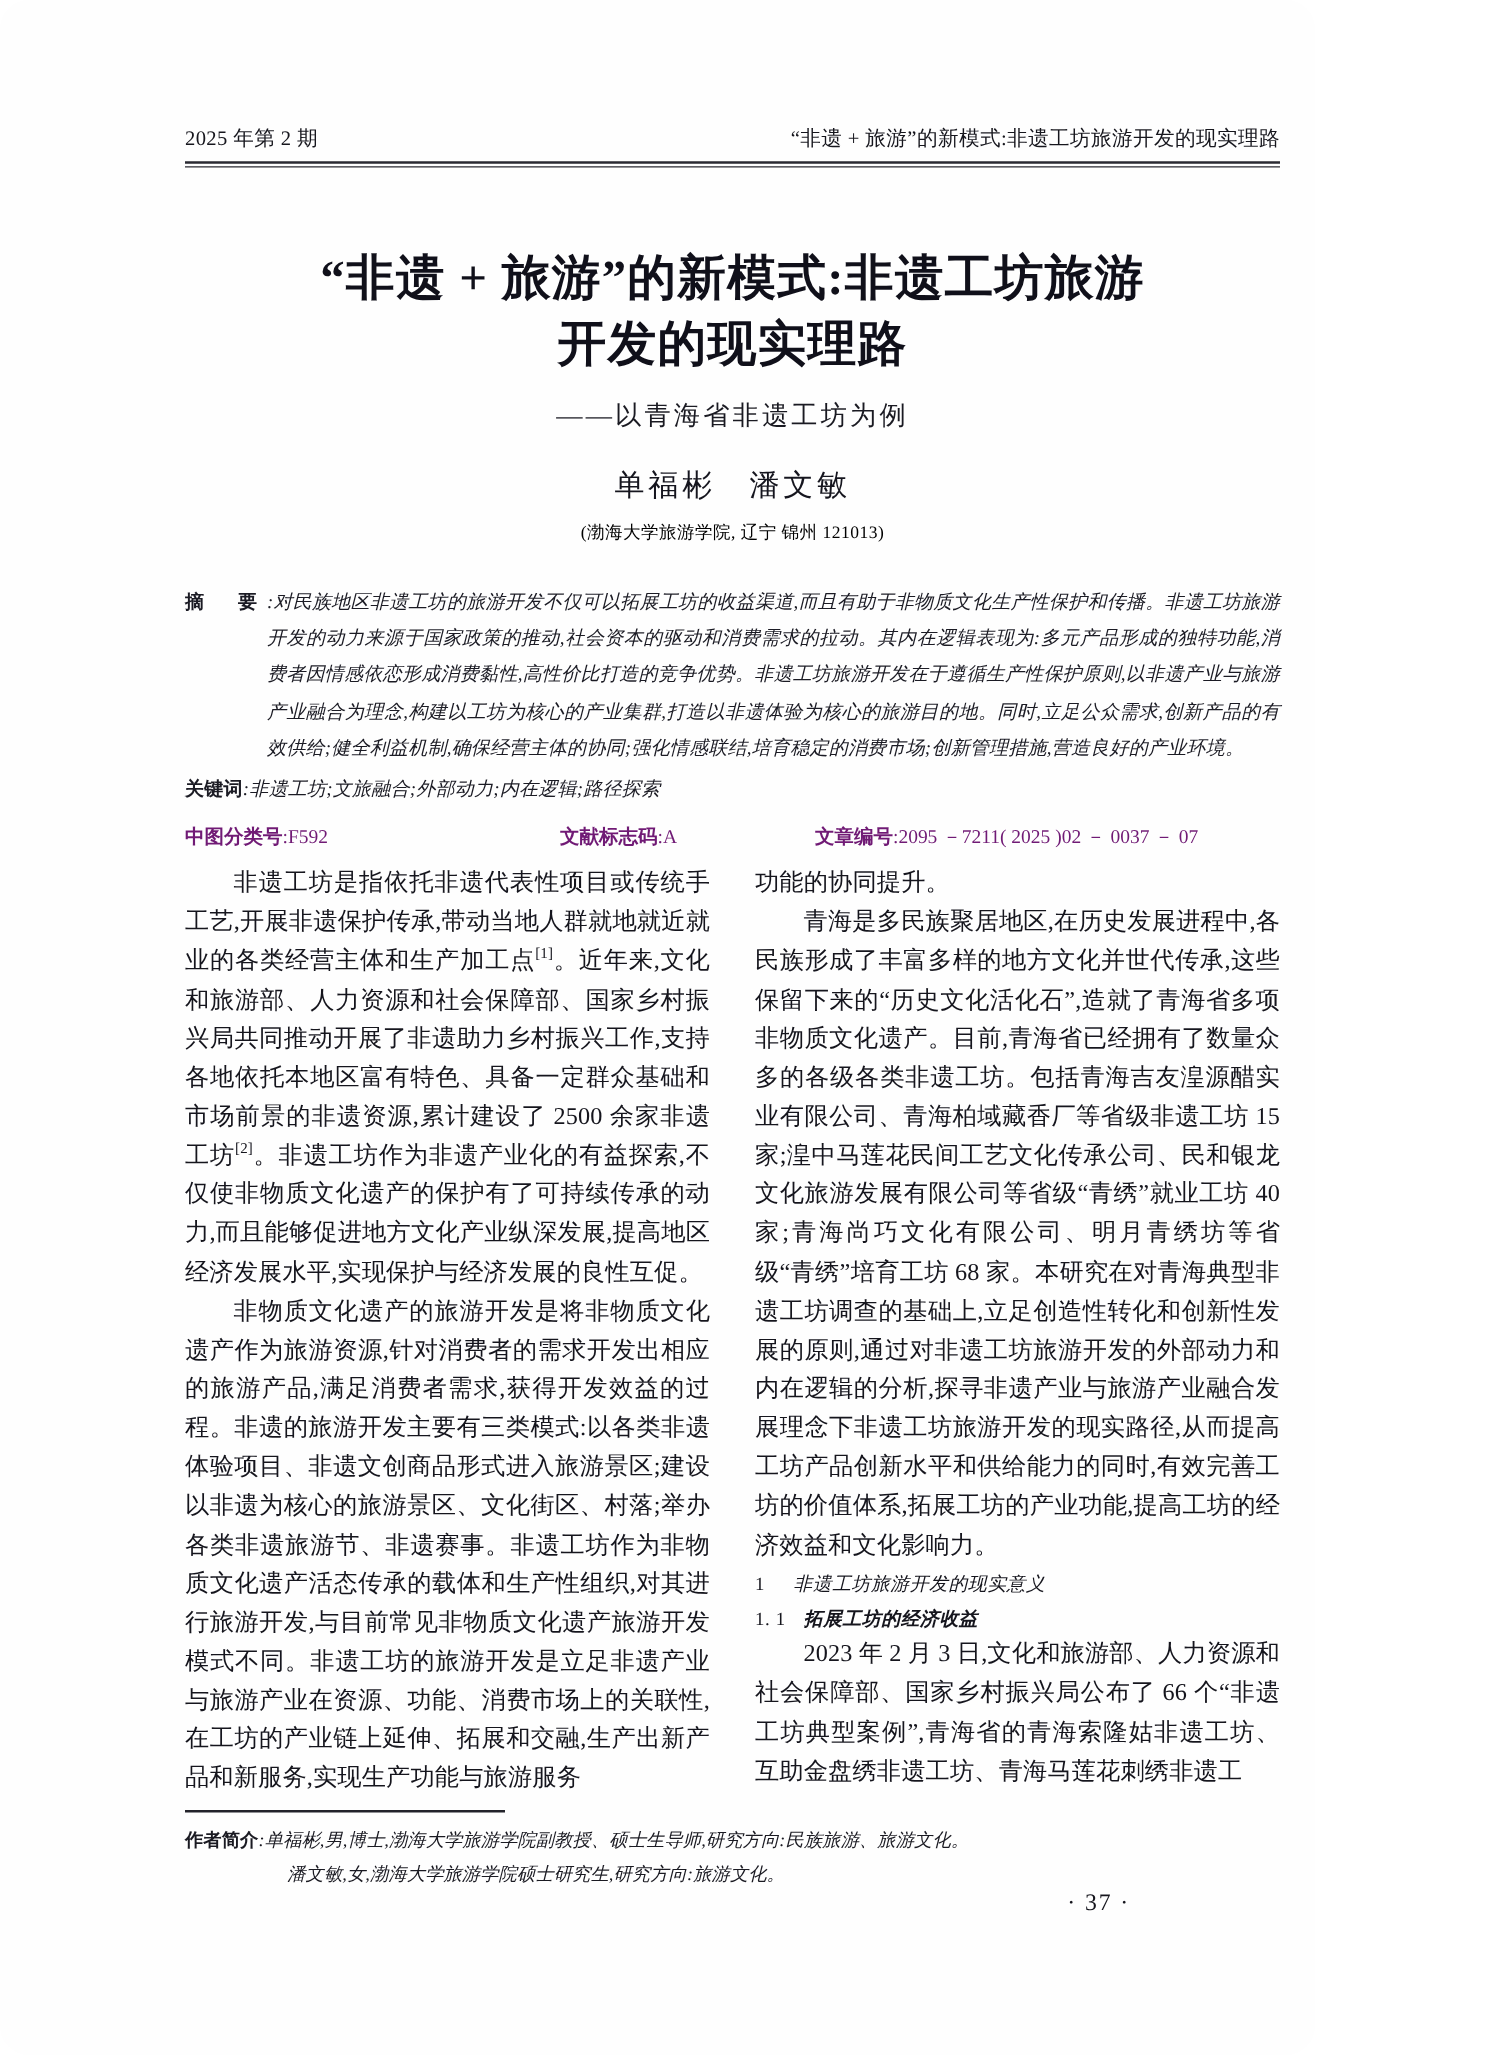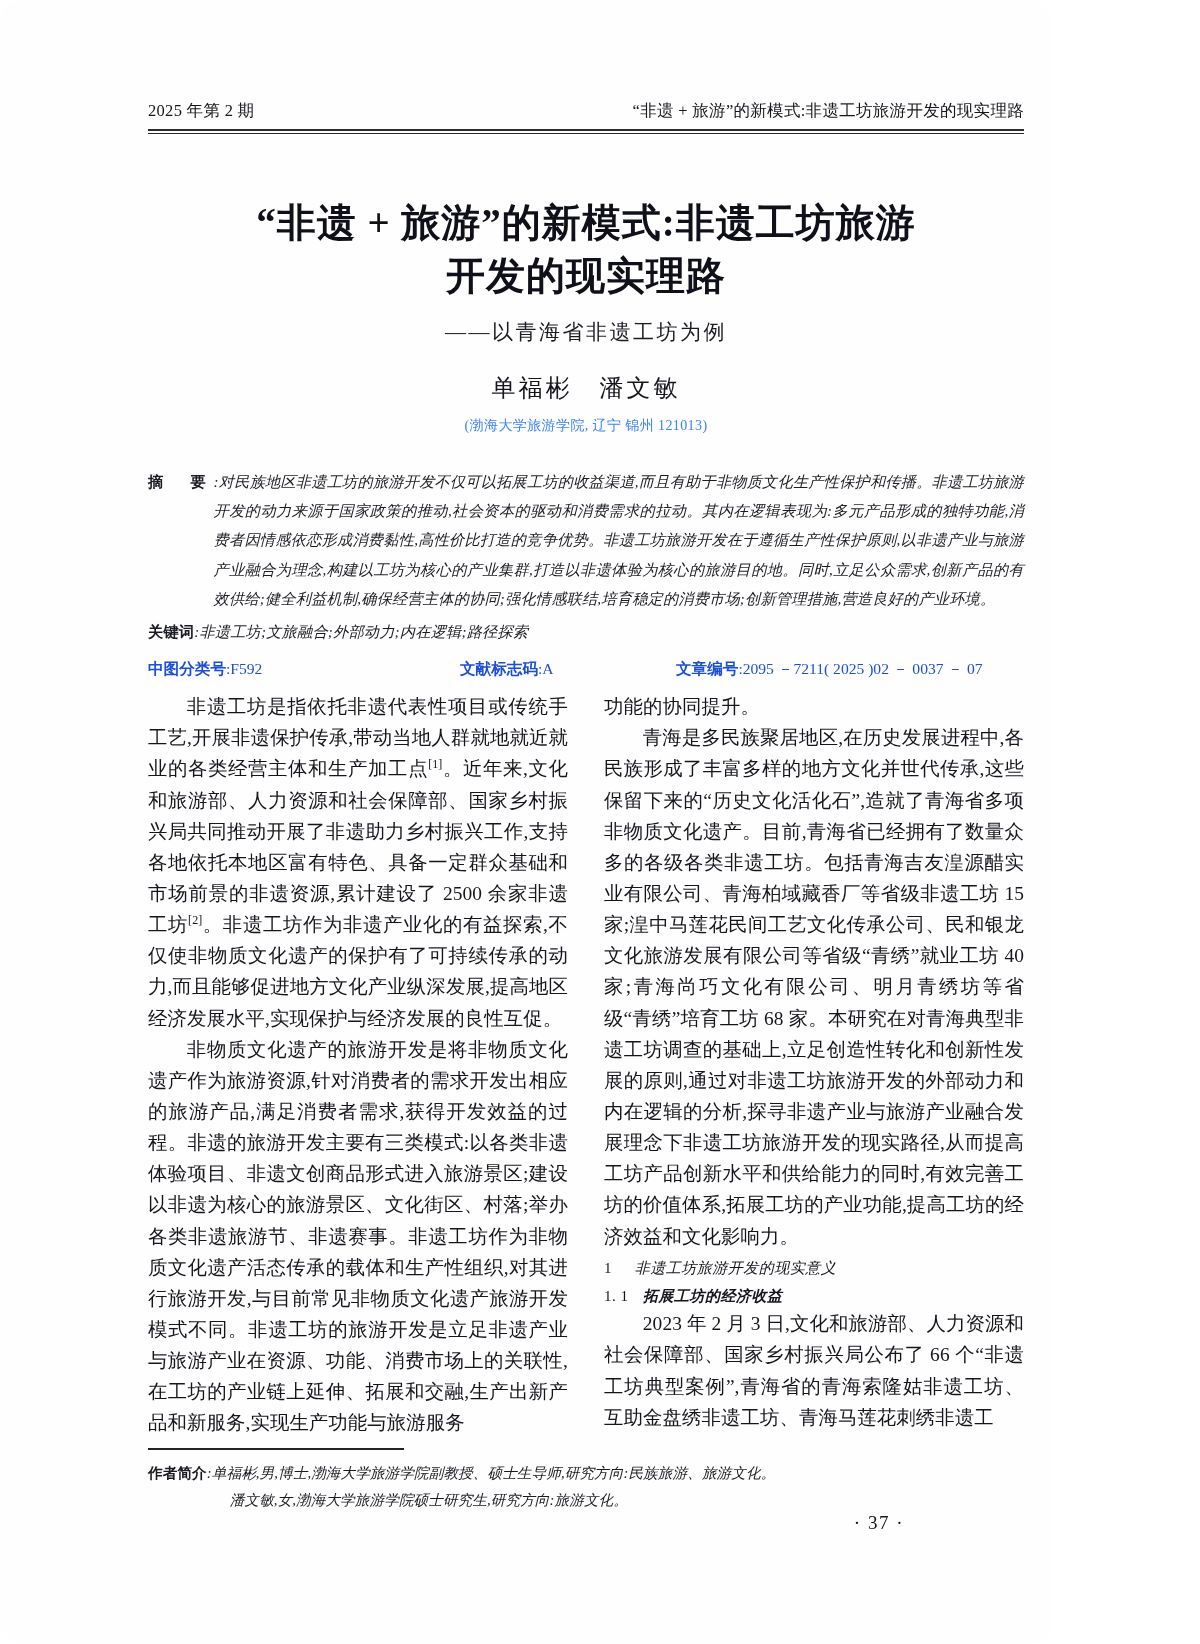--- a/index.html
+++ b/index.html
@@ -78,21 +78,21 @@
   .authors {
     margin-top: 26px;
     font-size: 24px;
     letter-spacing: 3px;
     color: #15151e;
   }
   .affiliation {
     margin-top: 13px;
     font-size: 14px;
     letter-spacing: 0.4px;
-    color: #3b82f6;
+    color: #000000;
   }
 
   
   .abstract-block {
     margin-top: 32px;
     font-size: 15.2px;
     line-height: 1.92;
     font-style: italic;
     letter-spacing: 0.2px;
     color: #1b1b24;
@@ -128,22 +128,21 @@
     white-space: nowrap;
     text-align: center;
   }
   .kw-body { font-style: italic; }
 
   
   .class-row {
     margin-top: 13px;
     display: flex;
     font-size: 15.6px;
-    color: #1d4ed8;
-    gap: 12px;
+    color: #701a75;
   }
   .class-item { white-space: nowrap; }
   .class-item .lab { font-weight: 700; }
   .class-item.c1 { flex: 0 0 300px; }
   .class-item.c2 { flex: 0 0 204px; }
   .class-item.c3 { flex: 1 1 auto; }
 
   
   .columns {
     margin-top: 11px;

